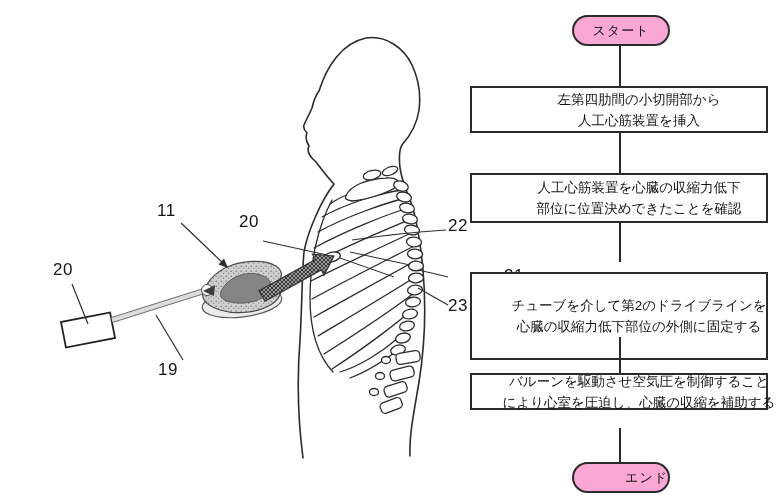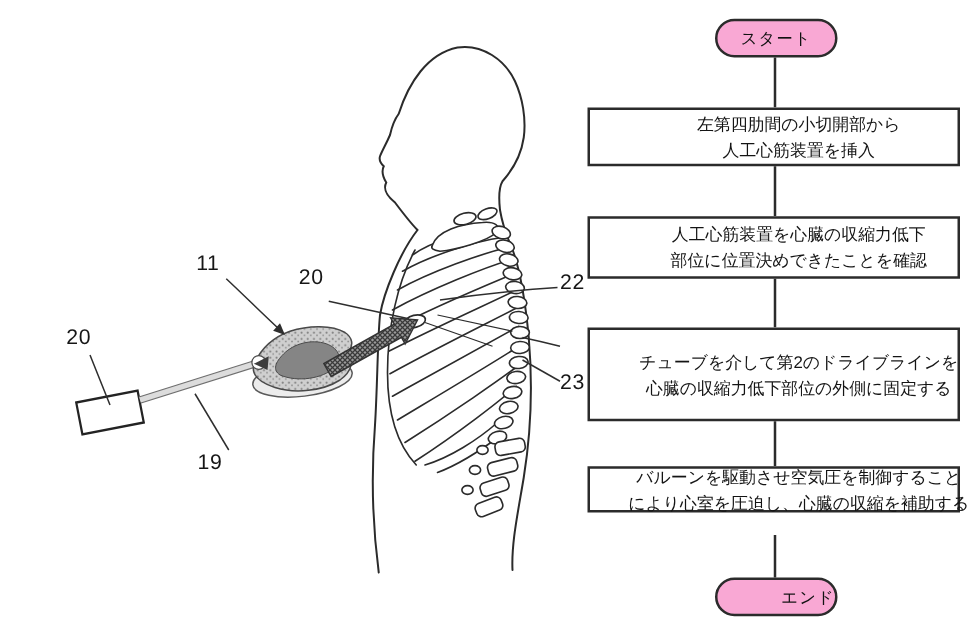--- a/index.html
+++ b/index.html
@@ -177,21 +177,21 @@
 
     <div class="flow-connector" style="top:133px;height:40px;"></div>
 
     <div class="step-box" style="top:173px;height:50px;">
       <div class="step-line">人工心筋装置を心臓の収縮力低下</div>
       <div class="step-line">部位に位置決めできたことを確認</div>
     </div>
 
     <div class="flow-connector" style="top:223px;height:39px;"></div>
 
-    <div class="step-box" style="top:262px;height:75px;text-align:center;">
+    <div class="step-box" style="top:272px;height:88px;text-align:center;">
       <div class="step-line">チューブを介して第2のドライブラインを</div>
       <div class="step-line">心臓の収縮力低下部位の外側に固定する</div>
     </div>
 
     <div class="flow-connector" style="top:337px;height:36px;"></div>
 
     <div class="step-box" style="top:373px;height:37px;">
       <div class="step-line">バルーンを駆動させ空気圧を制御すること</div>
       <div class="step-line">により心室を圧迫し、心臓の収縮を補助する</div>
     </div>

